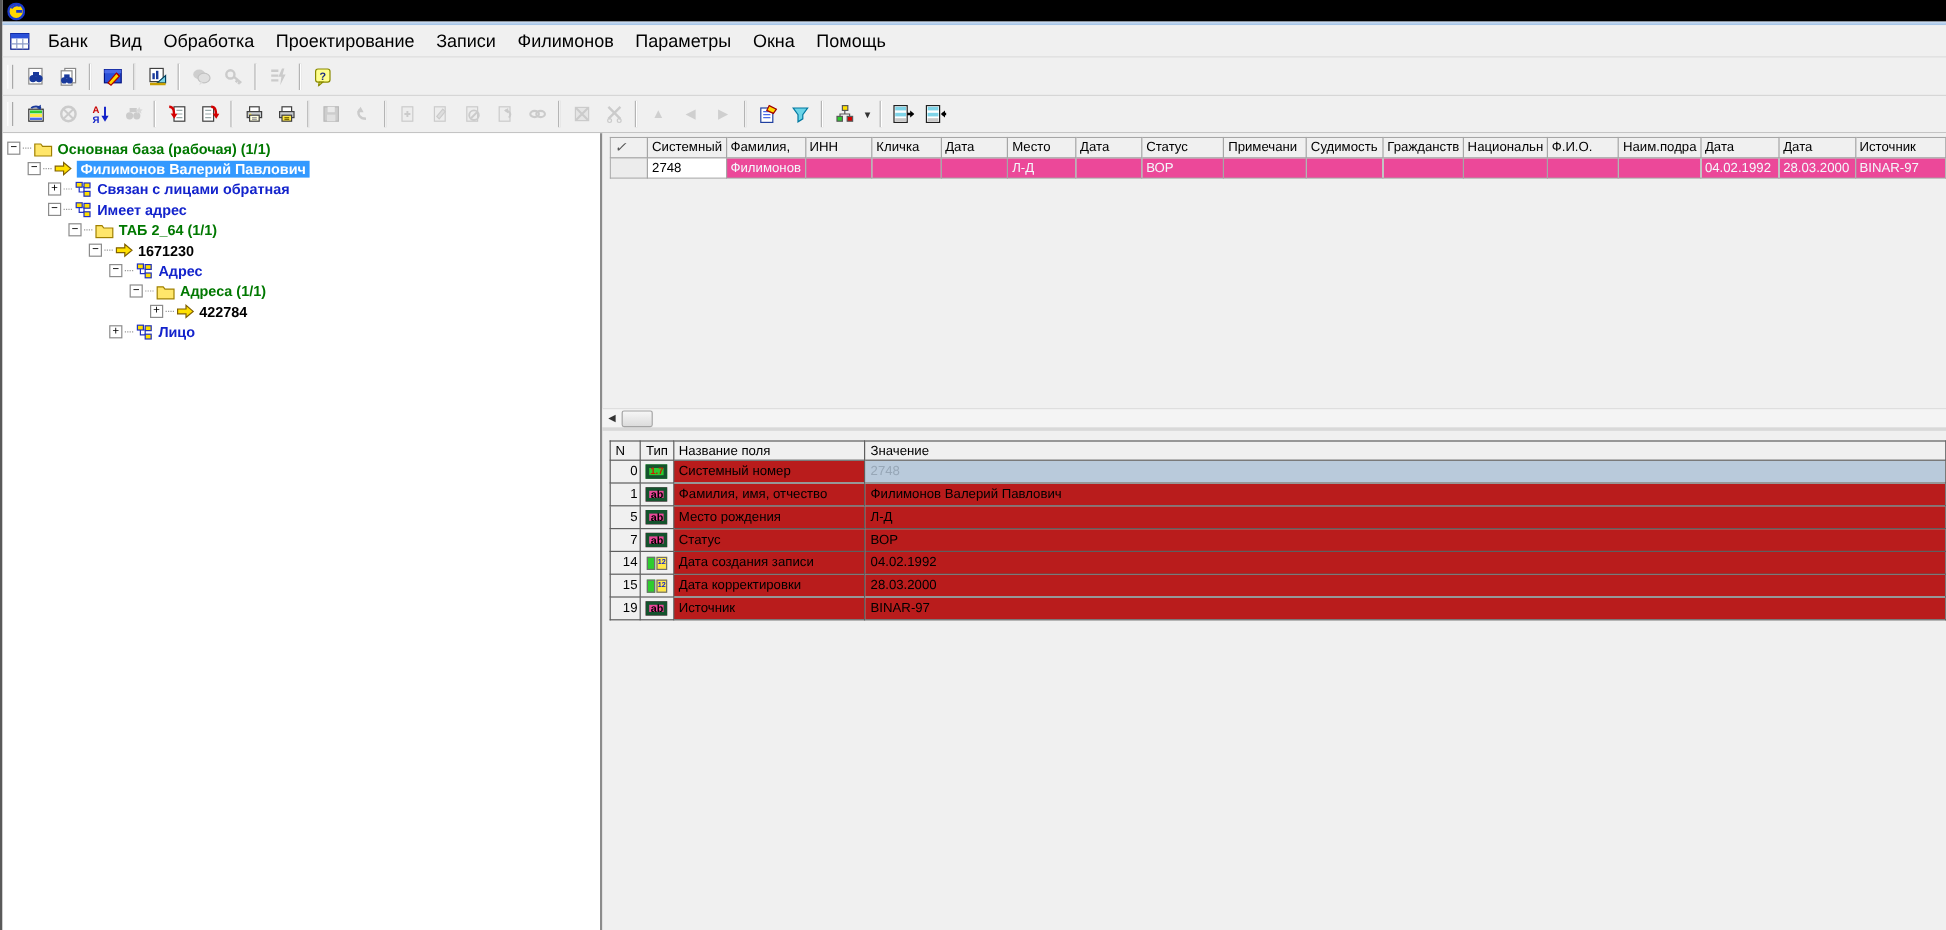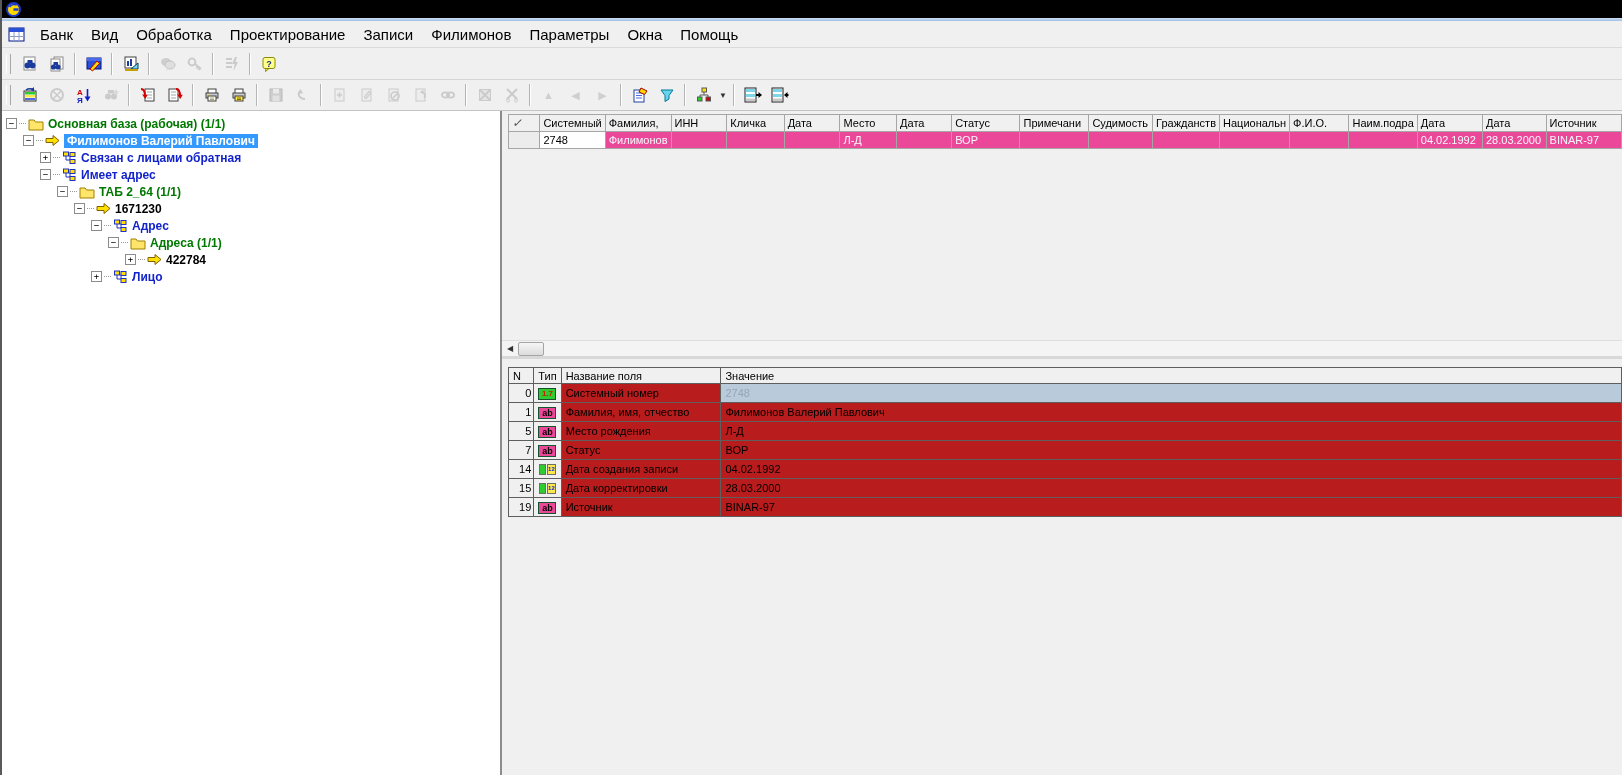--- a/index.html
+++ b/index.html
@@ -61,21 +61,21 @@
   
   .bottom-panel{flex:1;min-width:0;overflow:hidden;padding:8px 0 0 6px}
   .bottable th,.bottable td{border:1px solid #5e5e5e;padding:1px 4px;font-size:11px;font-weight:normal;
     text-align:left;white-space:nowrap;overflow:hidden}
   .bottable th{background:#f0f0f0;height:13px}
   .bottable td{height:16px;background:#b91c1c}
   .bottable td.ncell{background:#f0f0f0;text-align:right;padding-right:2px}
   .bottable td.tcell{background:#f0f0f0;text-align:center;padding:1px 1px}
   .bottable td.hl{background:#b9cadb;color:#97a7b7}
   
-  .ti{display:inline-flex;width:18px;height:12px;border:1px solid #14532d;box-sizing:border-box;
+  .ti{display:inline-flex;width:18px;height:12px;border:3px solid #14532d;box-sizing:border-box;
     align-items:center;justify-content:center;font:bold 9px/10px "Liberation Sans",sans-serif;vertical-align:middle}
   .ti-num{background:#2ecc2e;color:#c81e00;font-size:8px}
   .ti-text{background:#ec4899;color:#000}
   .ti-date{border:none;gap:1px}
   .d-g{width:7px;height:11px;background:#2ecc2e;border:1px solid #6e6e6e;box-sizing:border-box}
   .d-c{width:9px;height:11px;background:#ffe84a;border:1px solid #6e6e6e;box-sizing:border-box;
     font-size:6px;line-height:9px;color:#1323cc;text-align:center}
   .ti-link{border:none;background:transparent}
 </style>
 </head>

